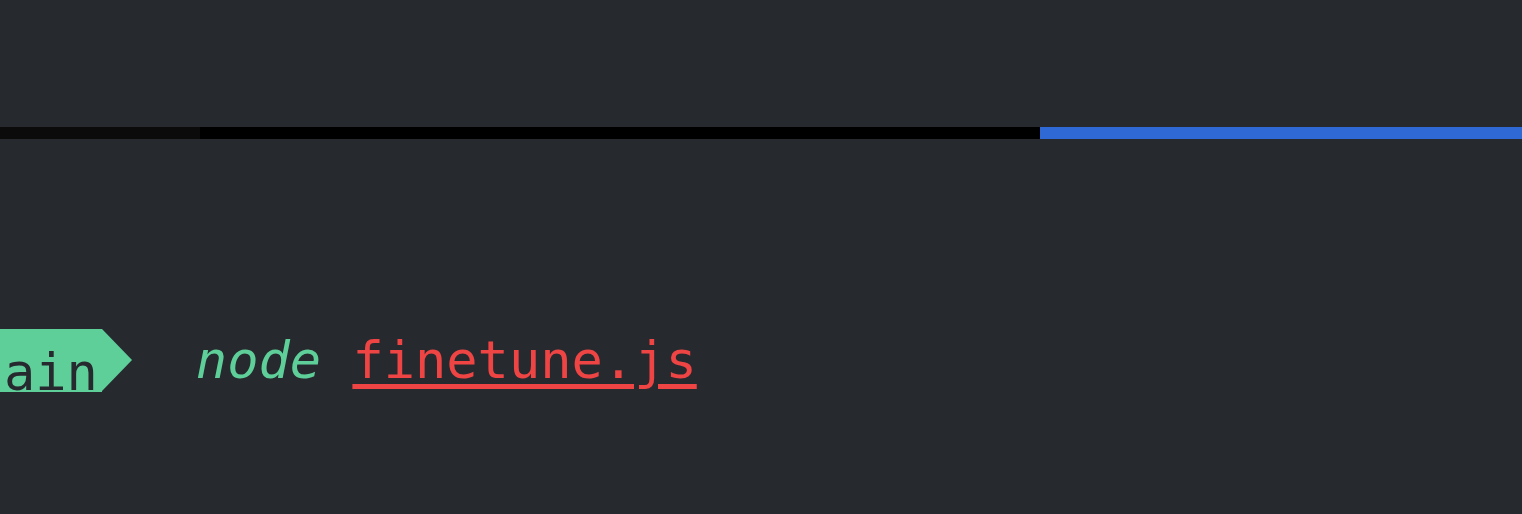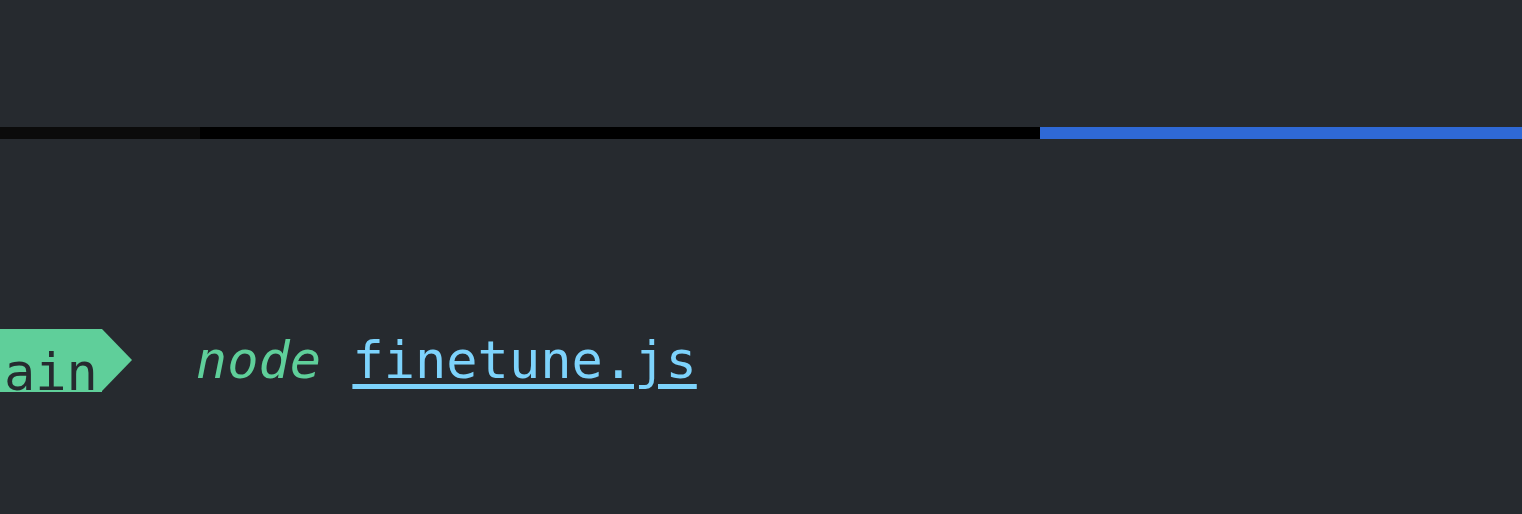--- a/index.html
+++ b/index.html
@@ -66,21 +66,21 @@
     right: -30px;
     top: 0;
     width: 0; height: 0;
     border-top: 31.5px solid transparent;
     border-bottom: 31.5px solid transparent;
     border-left: 30px solid #5fcf9a;
   }
 
   .cmd-node { color: #5fcf9a; font-style: italic; }
   .cmd-file {
-    color: #7dd3fc;
+    color: #ef4444;
     text-decoration: underline;
     text-underline-offset: 6px;
   }
 </style>
 </head>
 <body>
 <div class="root">
 
 
 

